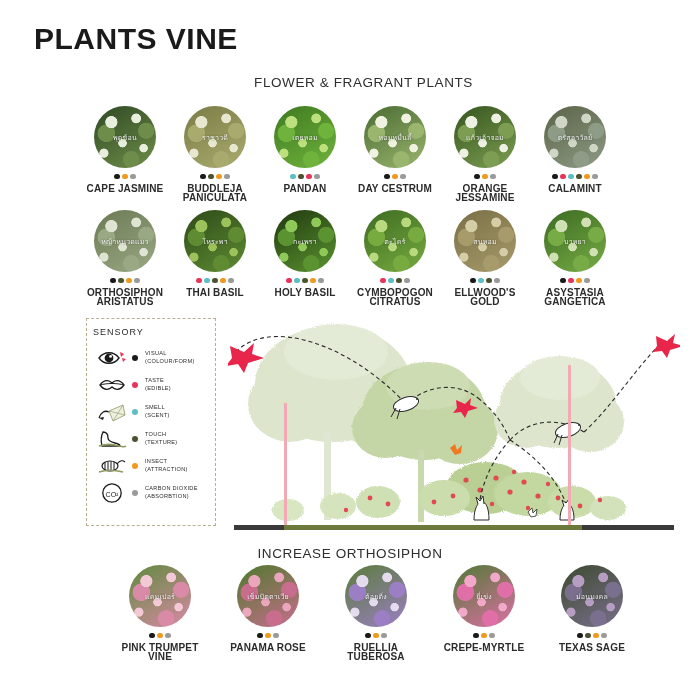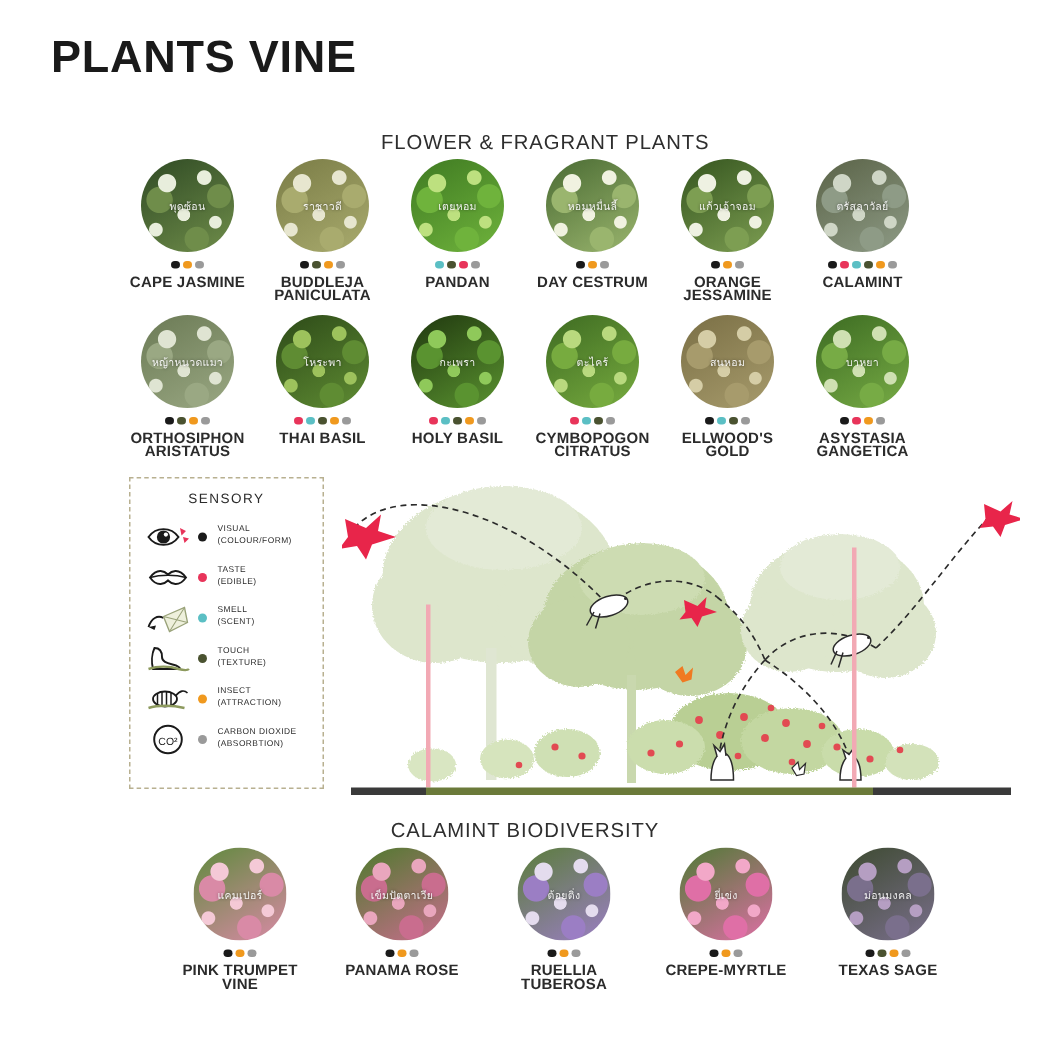--- a/index.html
+++ b/index.html
@@ -24,21 +24,21 @@
 
   
   .section-heading {
     position: absolute;
     width: 100%;
     text-align: center;
     font-size: 13.5px;
     letter-spacing: 0.6px;
     color: #2e2e2e;
   }
-  #heading-flower { top: 87px; padding-left: 27px; }
+  #heading-flower { top: 75px; padding-left: 27px; }
   #heading-bio { top: 546px; }
 
   
   .plant-row {
     position: absolute;
     display: flex;
     justify-content: center;
     align-items: flex-start;
     width: 100%;
   }
@@ -98,21 +98,21 @@
   
   #sensory-panel {
     position: absolute;
     left: 86px; top: 318px;
     width: 130px; height: 208px;
     border: 1px dashed #b8b090;
     background: #ffffff;
     padding: 8px 6px 6px 6px;
   }
   #sensory-title {
-    text-align: center;
+    text-align: left;
     font-size: 9px;
     letter-spacing: 1px;
     color: #2b2b2b;
     margin-bottom: 7px;
   }
   .sensory-item {
     display: flex;
     align-items: center;
     height: 27px;
     padding-left: 2px;
@@ -517,21 +517,21 @@
     </g>
   </svg>
 
   <div class="pole" id="pole-left"></div>
   <div class="pole" id="pole-right"></div>
   <div id="ground-dark"></div>
   <div id="ground-green"></div>
   <div id="ground-dark2"></div>
 </div>
 
-<div class="section-heading" id="heading-bio">CALAMINT BIODIVERSITY</div>
+<div class="section-heading" id="heading-bio">INCREASE ORTHOSIPHON</div>
 
 <div class="plant-row" id="row-bio">
     <div class="plant-card bio">
       <div class="plant-photo" style="background: radial-gradient(circle at 28% 26%, rgb(244, 201, 214) 0px, rgb(244, 201, 214) 9%, transparent 10%), radial-gradient(circle at 68% 20%, rgb(244, 201, 214) 0px, rgb(244, 201, 214) 7%, transparent 8%), radial-gradient(circle at 46% 60%, rgb(244, 201, 214) 0px, rgb(244, 201, 214) 8%, transparent 9%), radial-gradient(circle at 80% 68%, rgb(244, 201, 214) 0px, rgb(244, 201, 214) 6%, transparent 7%), radial-gradient(circle at 16% 76%, rgb(244, 201, 214) 0px, rgb(244, 201, 214) 6%, transparent 7%), radial-gradient(circle at 60% 86%, rgb(217, 138, 166) 0px, rgb(217, 138, 166) 12%, transparent 13%), radial-gradient(circle at 20% 44%, rgb(217, 138, 166) 0px, rgb(217, 138, 166) 14%, transparent 15%), radial-gradient(circle at 84% 40%, rgb(217, 138, 166) 0px, rgb(217, 138, 166) 12%, transparent 13%), linear-gradient(150deg, rgb(94, 138, 60), rgb(217, 138, 166));">
         <span class="thai">แคมเปอร์</span>
       </div>
       <div class="dot-row">
         <span class="dot" style="background: rgb(26, 26, 26);"></span>
         <span class="dot" style="background: rgb(240, 153, 30);"></span>
         <span class="dot" style="background: rgb(154, 154, 154);"></span>

